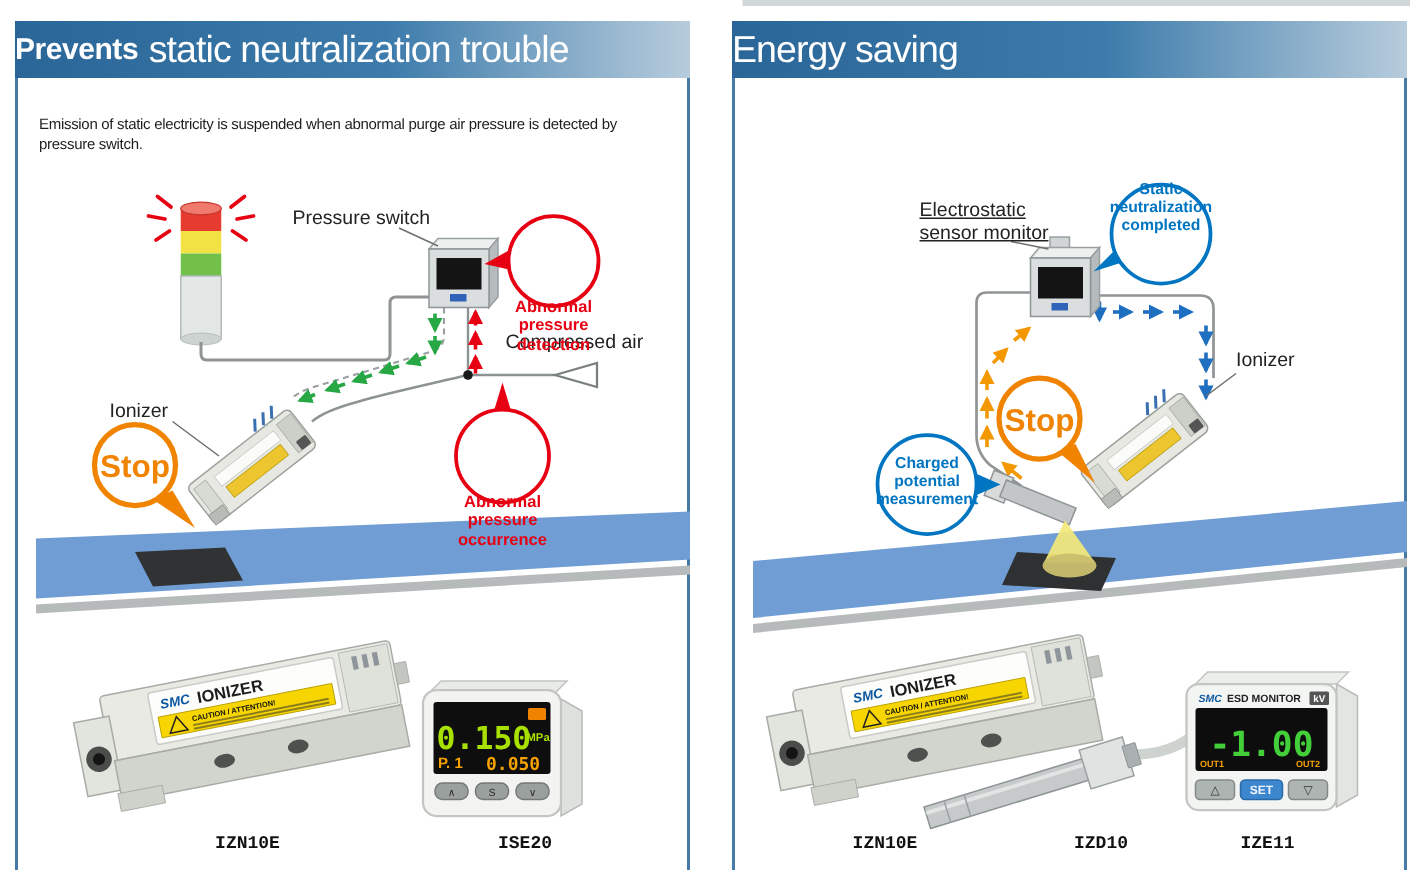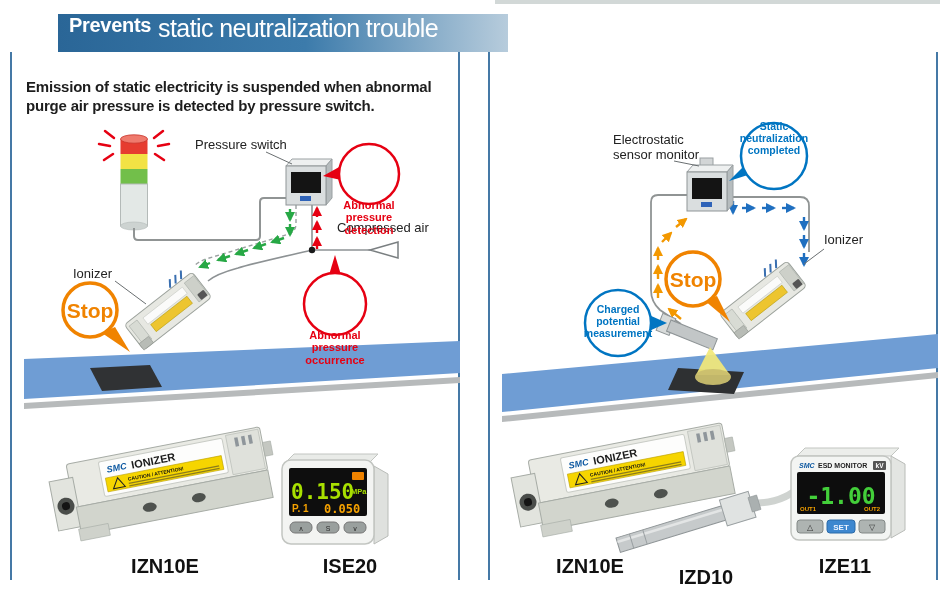--- a/index.html
+++ b/index.html
@@ -2,35 +2,35 @@
 <html><head>
 <meta charset="utf-8">
 <style>
   html,body{margin:0;padding:0;}
   body{width:940px;height:593px;position:relative;background:#ffffff;overflow:hidden;
        font-family:"Liberation Sans",sans-serif;-webkit-font-smoothing:antialiased;}
   .panel{position:absolute;top:14px;width:450px;height:566px;}
   #panel-left{left:10px;} #panel-right{left:488px;}
   .panel-header{position:absolute;left:0;top:0;width:450px;height:38px;box-sizing:border-box;
      background:linear-gradient(90deg,#2a6697 0%,#3c7bab 55%,#b7ccdc 100%);
-     color:#fff;display:flex;padding-left:11px;margin-left:48px;}
+     color:#fff;display:flex;align-items:center;}
   .hdr-prefix{font-size:20px;font-weight:bold;margin-right:7px;letter-spacing:-0.3px;}
   .hdr-prefix:empty{margin-right:0;}
   .hdr-title{font-size:25px;font-weight:normal;letter-spacing:-0.6px;white-space:nowrap;}
   .edge{position:absolute;top:38px;width:2px;height:528px;background:#4579a6;}
   .edge.l{left:0;} .edge.r{right:0;}
-  .desc{position:absolute;left:16px;top:64px;width:416px;font-size:15px;font-weight:bold;
+  .desc{position:absolute;left:16px;top:64px;width:416px;font-size:10px;font-weight:normal;
         color:#1d1d1d;line-height:1.26;letter-spacing:-0.2px;}
   .dia{position:absolute;left:0;top:38px;}
   .bubble-text{position:absolute;text-align:center;font-weight:bold;white-space:pre-line;
                line-height:1.12;pointer-events:none;}
   .red-t{color:#e60012;font-size:11px;margin-top:44px;}
   .blue-t{color:#0075c2;font-size:10.5px;}
-  .plain-label{position:absolute;color:#222;font-size:13px;white-space:pre-line;line-height:1.18;}
-  .prod-label{position:absolute;width:120px;text-align:center;font-size:20px;font-weight:bold;color:#111;}
+  .plain-label{position:absolute;color:#222;font-size:13px;white-space:pre-line;line-height:1.18;text-decoration:underline;}
+  .prod-label{position:absolute;width:120px;text-align:center;font-size:12px;font-weight:bold;color:#111;font-family:Liberation Mono, monospace;}
   .top-strip{position:absolute;left:495px;top:0;width:445px;height:4px;background:#d2d8d7;}
   svg text{font-family:"Liberation Sans",sans-serif;}
   .seg{font-family:"DejaVu Sans Mono",monospace;font-weight:bold;}
 </style>
 </head>
 <body>
 
 <svg width="0" height="0" style="position:absolute" aria-hidden="true">
   <defs>
     <marker id="m-red" viewBox="0 0 10 10" refX="8" refY="5" markerWidth="4.2" markerHeight="4.2" orient="auto-start-reverse">
@@ -192,20 +192,24 @@
 detection</div>
   <div class="bubble-text red-t" style="left:281px;top:271px;width:88px;">Abnormal
 pressure
 occurrence</div>
 
   <div class="prod-label" style="left:95px;top:541px;">IZN10E</div>
   <div class="prod-label" style="left:280px;top:541px;">ISE20</div>
 </div>
 
 <div class="panel" id="panel-right">
+  <div class="panel-header">
+    <span class="hdr-prefix"></span>
+    <span class="hdr-title">Energy saving</span>
+  </div>
   <div class="edge l"></div>
   <div class="edge r"></div>
 
   <svg class="dia" width="450" height="526" viewBox="0 0 450 526">
 
     <polygon points="14,322 450,282 450,316 14,360" fill="#6f9dd4"></polygon>
     <polygon points="14,364 450,320 450,326 14,370" fill="#b7babb"></polygon>
     <polygon points="190,316 256,320 246,342 180,338" fill="#2e3032"></polygon>
 
     <path d="M199,143 H170 Q163,143 163,150 V238 Q163,250 172,258 L193,272" fill="none" stroke="#909494" stroke-width="1.8"></path>
@@ -294,15 +298,15 @@
   <div class="plain-label" style="left:125px;top:118px;">Electrostatic
 sensor monitor</div>
   <div class="bubble-text blue-t" style="left:240px;top:107px;width:92px;">Static
 neutralization
 completed</div>
   <div class="bubble-text blue-t" style="left:84px;top:290px;width:92px;">Charged
 potential
 measurement</div>
 
   <div class="prod-label" style="left:42px;top:541px;">IZN10E</div>
-  <div class="prod-label" style="left:158px;top:541px;margin-top:11px;">IZD10</div>
+  <div class="prod-label" style="left:186px;top:541px;">IZD10</div>
   <div class="prod-label" style="left:297px;top:541px;">IZE11</div>
 </div>
 
 </body></html>

